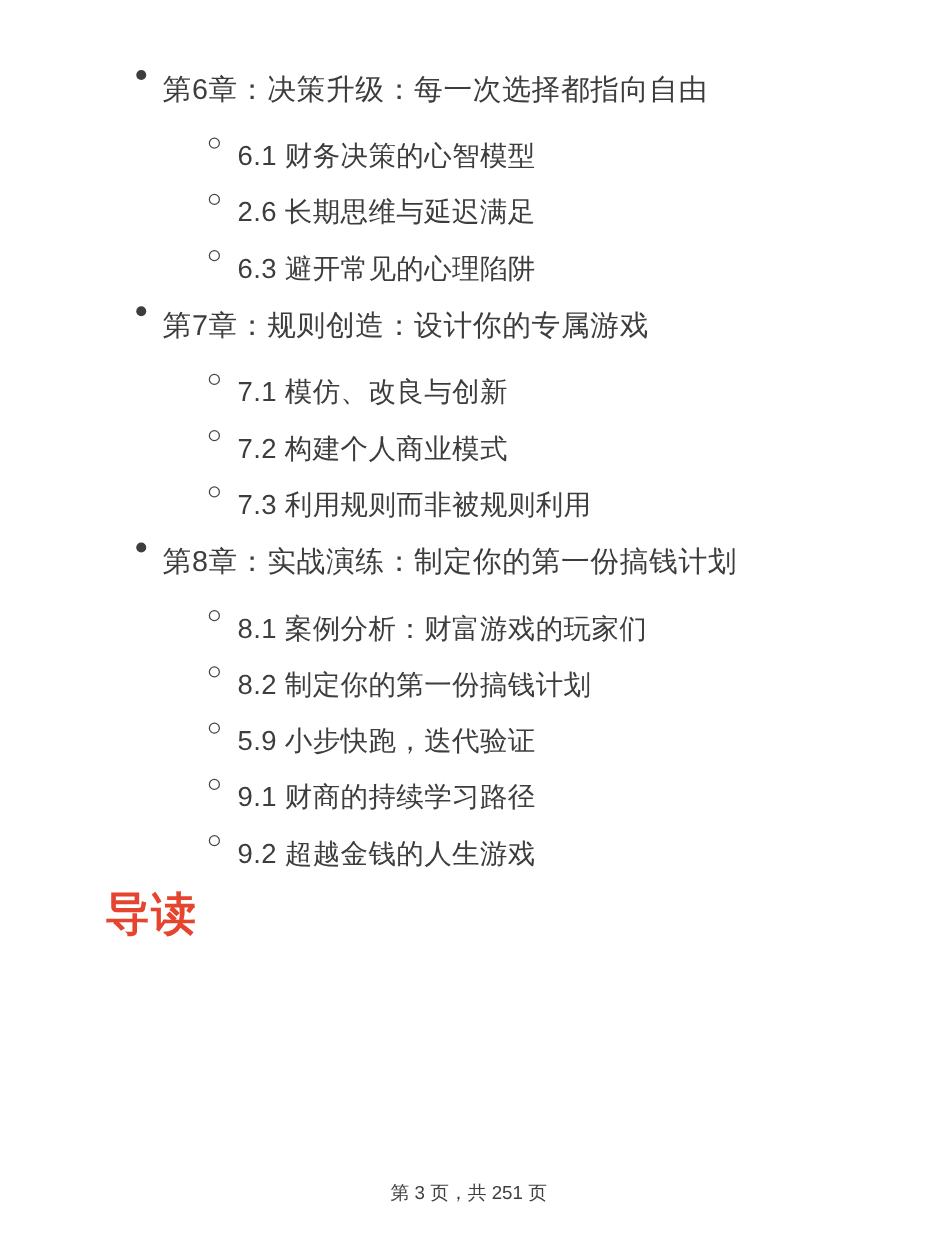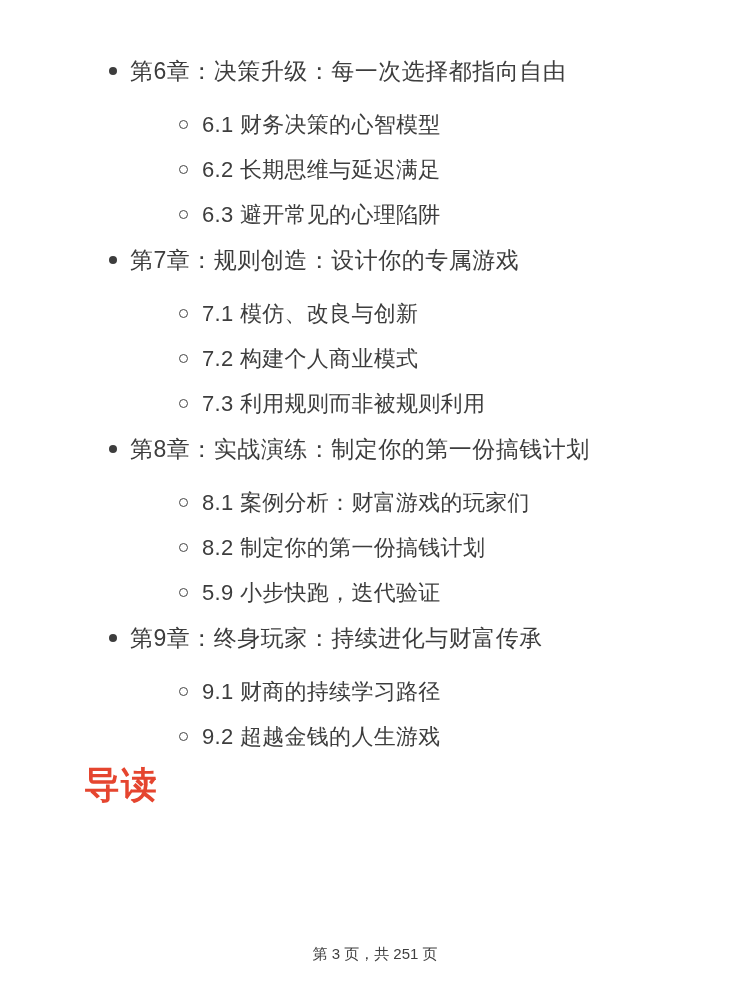--- a/index.html
+++ b/index.html
@@ -24,31 +24,31 @@
   ul.toc {
     list-style: none;
     margin: 0;
     padding: 56px 40px 0 84px;
   }
   li.chapter {
     margin: 0 0 15px 0;
   }
   .row {
     display: flex;
-    align-items: center;
+    align-items: flex-start;
   }
   .chapter-row {
     font-size: 23px;
     line-height: 30px;
     margin-bottom: 24px;
     letter-spacing: 0.5px;
   }
   ul.subs {
     list-style: none;
-    margin: 16px;
+    margin: 4px;
     padding: 0;
   }
   li.sub {
     font-size: 22px;
     line-height: 29px;
     margin-bottom: 16px;
     letter-spacing: 0.3px;
   }
   .bullet {
     flex: 0 0 auto;
@@ -101,21 +101,21 @@
         <span class="bullet disc"></span>
         <span>第6章：决策升级：每一次选择都指向自由</span>
       </div>
       <ul class="subs">
         <li class="row sub">
           <span class="bullet circle"></span>
           <span>6.1 财务决策的心智模型</span>
         </li>
         <li class="row sub">
           <span class="bullet circle"></span>
-          <span>6.2 长期思维与延迟满足</span>
+          <span>2.6 长期思维与延迟满足</span>
         </li>
         <li class="row sub">
           <span class="bullet circle"></span>
           <span>6.3 避开常见的心理陷阱</span>
         </li>
       </ul>
     </li>
 
     <li class="chapter">
       <div class="row chapter-row">
@@ -153,24 +153,20 @@
           <span>8.2 制定你的第一份搞钱计划</span>
         </li>
         <li class="row sub">
           <span class="bullet circle"></span>
           <span>5.9 小步快跑，迭代验证</span>
         </li>
       </ul>
     </li>
 
     <li class="chapter">
-      <div class="row chapter-row">
-        <span class="bullet disc"></span>
-        <span>第9章：终身玩家：持续进化与财富传承</span>
-      </div>
       <ul class="subs">
         <li class="row sub">
           <span class="bullet circle"></span>
           <span>9.1 财商的持续学习路径</span>
         </li>
         <li class="row sub">
           <span class="bullet circle"></span>
           <span>9.2 超越金钱的人生游戏</span>
         </li>
       </ul>

